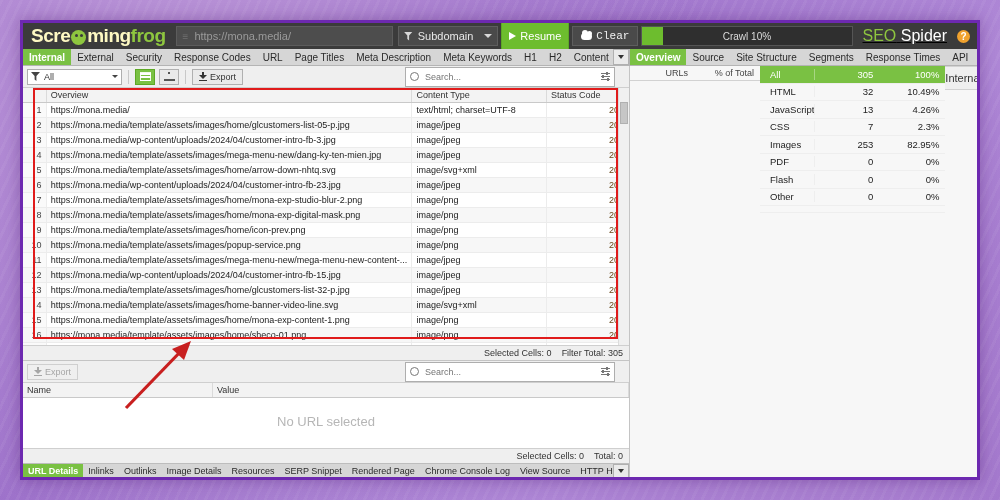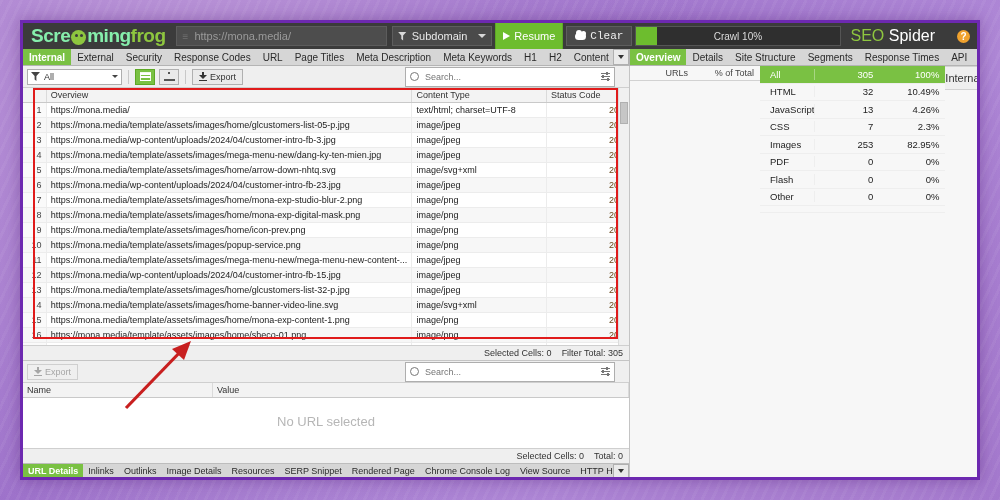--- a/index.html
+++ b/index.html
@@ -16,21 +16,21 @@
     pointer-events:none;}
   .window{
     position:absolute;left:20px;top:20px;width:960px;height:460px;
     border:3px solid #6d29b0;box-sizing:border-box;background:#f0f0f0;
     box-shadow:0 0 14px rgba(60,10,90,.35);overflow:hidden;
   }
   
   .titlebar{height:26px;background:#3b3b3b;display:flex;align-items:center;}
   .logo{padding:0 8px;font-size:19px;font-weight:bold;letter-spacing:-.5px;
         display:flex;align-items:center;white-space:nowrap;}
-  .logo .w{color:#86efac;}
+  .logo .w{color:#fef9c3;}
   .logo .g{color:#8ec63f;}
   .frogmark{display:inline-block;width:15px;height:15px;border-radius:50%;
     background:#8ec63f;margin:0 1px;position:relative;top:1px;}
   .frogmark:before{content:"";position:absolute;left:4px;top:4px;width:3px;height:3px;
     border-radius:50%;background:#3b3b3b;box-shadow:5px 0 0 #3b3b3b;}
   .urlbar{flex:1;height:20px;margin:0 2px;background:#4d4d4d;border:1px solid #5c5c5c;
     display:flex;align-items:center;color:#9a9a9a;font-size:11px;padding-left:6px;
     box-sizing:border-box;min-width:40px;}
   .urlbar .dim{color:#6f6f6f;margin-right:6px;font-size:10px;}
   .modeSel{height:20px;background:#4a4a4a;border:1px solid #5e5e5e;color:#e8e8e8;
@@ -48,21 +48,21 @@
     display:flex;align-items:center;gap:4px;padding:0 8px;margin:0 3px;box-sizing:border-box;font-family:Liberation Mono, monospace;}
   .cloud{width:11px;height:7px;background:#fff;border-radius:5px;position:relative;}
   .cloud:before{content:"";position:absolute;width:6px;height:6px;background:#fff;border-radius:50%;
     left:1px;top:-3px;}
   .cloud:after{content:"";position:absolute;width:5px;height:5px;background:#fff;border-radius:50%;
     left:6px;top:-2px;}
   .progwrap{flex:1;height:20px;background:#2f2f2f;border:1px solid #555;position:relative;
     display:flex;align-items:center;justify-content:center;box-sizing:border-box;min-width:60px;text-align:center;}
   .progfill{position:absolute;left:0;top:0;bottom:0;background:#6dbd2e;}
   .progtext{position:relative;color:#dcdcdc;font-size:10px;}
-  .seotitle{font-size:16px;padding:0 22px 0 10px;white-space:nowrap;}
+  .seotitle{font-size:16px;padding:0 10px 0 10px;white-space:nowrap;text-decoration:underline;}
   .seotitle .s{color:#8ec63f;}
   .seotitle .p{color:#fff;}
   .helpdot{width:13px;height:13px;border-radius:50%;background:#f0a22e;color:#fff;font-size:10px;
     font-weight:bold;display:flex;align-items:center;justify-content:center;margin-right:7px;}
 
   
   .tabrow{height:16px;background:#d6d6d6;display:flex;align-items:stretch;
     border-bottom:1px solid #b4b4b4;font-size:10px;}
   .tab{padding:0 6px;display:flex;align-items:center;color:#2a2a2a;white-space:nowrap;}
   .tab.active{background:#7ac143;color:#fff;font-weight:bold;}
@@ -235,21 +235,21 @@
           <div class="tab">H2</div>
           <div class="tab">Content</div>
         </div>
       <div class="tabcaret">
           <i></i>
         </div>
     </div>
     <div class="tabrow" style="flex:1;border-left:1px solid #b4b4b4;">
       <div id="rightTabs" style="display:flex;flex:1;overflow:hidden;">
           <div class="tab active">Overview</div>
-          <div class="tab">Details</div>
+          <div class="tab">Source</div>
           <div class="tab">Site Structure</div>
           <div class="tab">Segments</div>
           <div class="tab">Response Times</div>
           <div class="tab">API</div>
           <div class="tab">Spelling &amp; Gr</div>
         </div>
 
     </div>
   </div>
 

